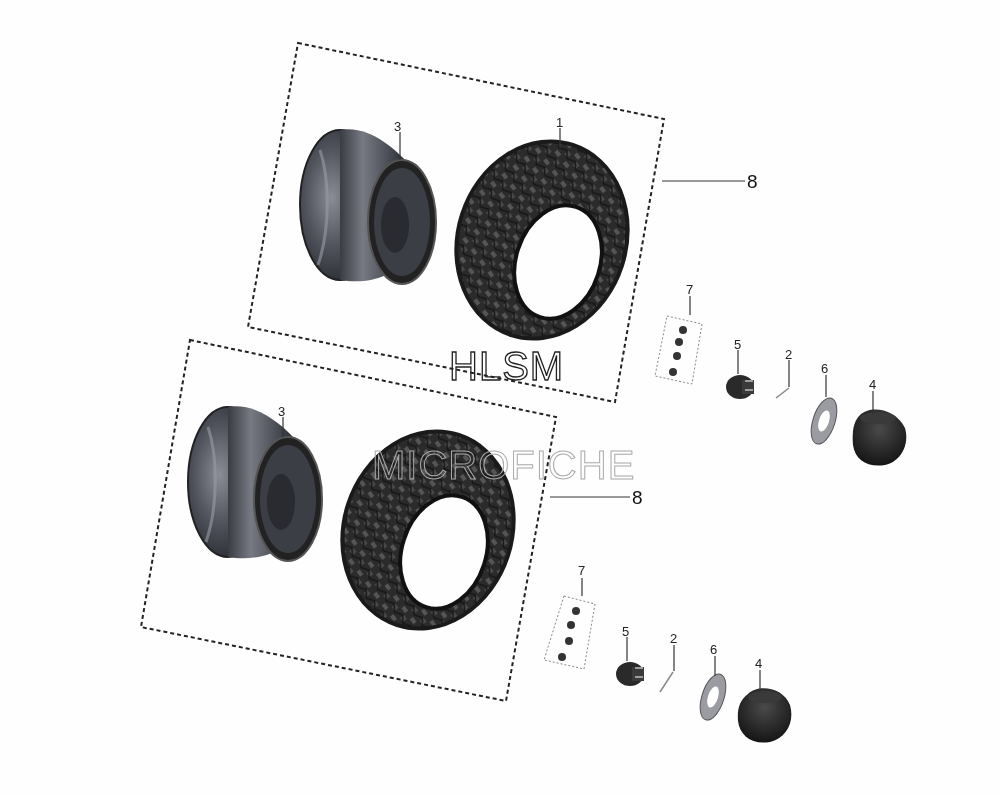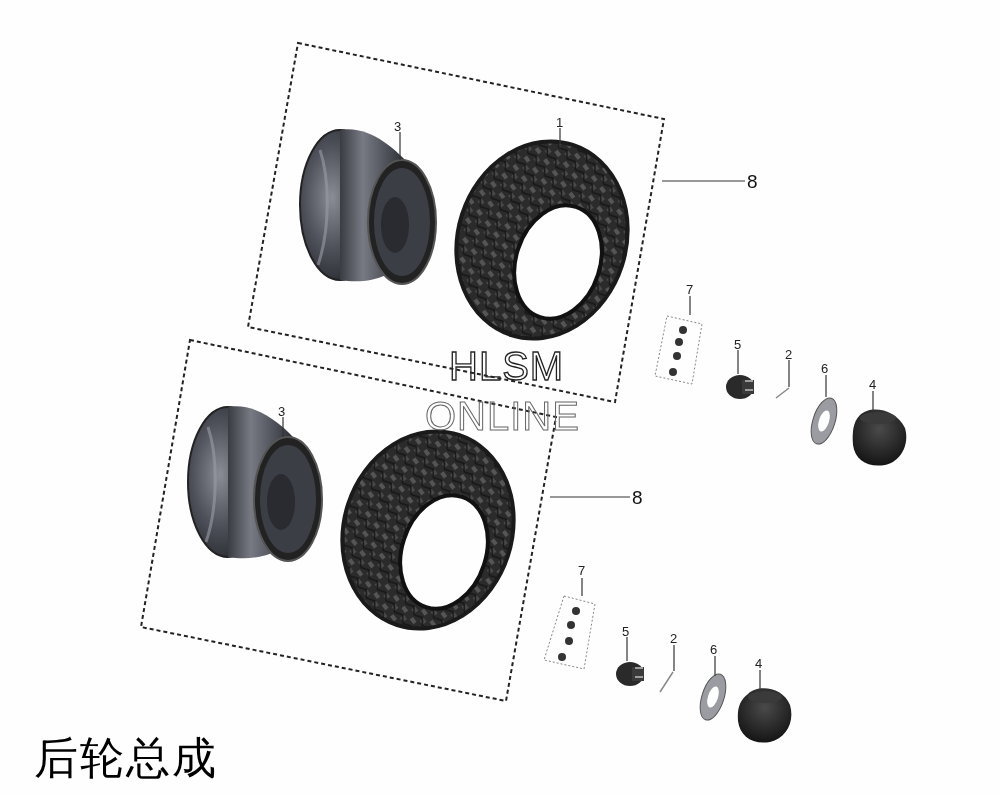--- a/index.html
+++ b/index.html
@@ -161,16 +161,15 @@
 
   <div class="lbl" style="left:278px;top:405px;">3</div>
   <div class="lbl8" style="left:632px;top:488px;">8</div>
   <div class="lbl" style="left:578px;top:564px;">7</div>
   <div class="lbl" style="left:622px;top:625px;">5</div>
   <div class="lbl" style="left:670px;top:632px;">2</div>
   <div class="lbl" style="left:710px;top:643px;">6</div>
   <div class="lbl" style="left:755px;top:657px;">4</div>
 
   <div class="wm" style="left:449px;top:346px;font-size:40px;-webkit-text-stroke:1.3px #222;">HLSM</div>
-  <div class="wm" style="left:425px;top:396px;font-size:40px;-webkit-text-stroke:1px #666;">ONLINE</div>
+  <div class="wm" style="left:372px;top:445px;font-size:40px;-webkit-text-stroke:1px #aaa;">MICROFICHE</div>
 
-  <div class="title">后轮总成</div>
 </div>
 
 </body></html>

